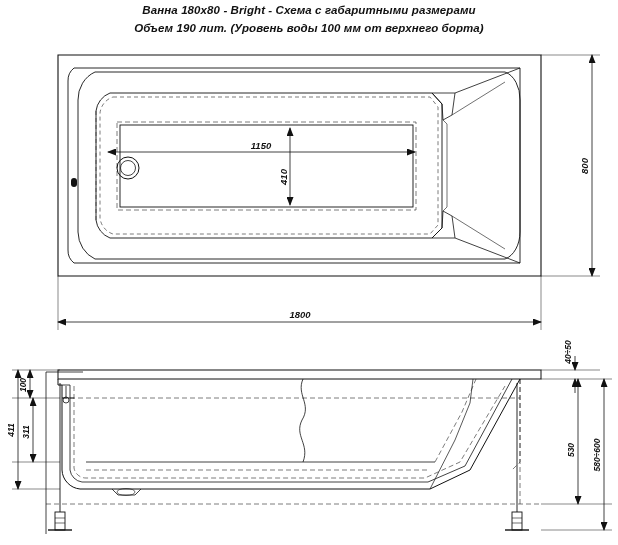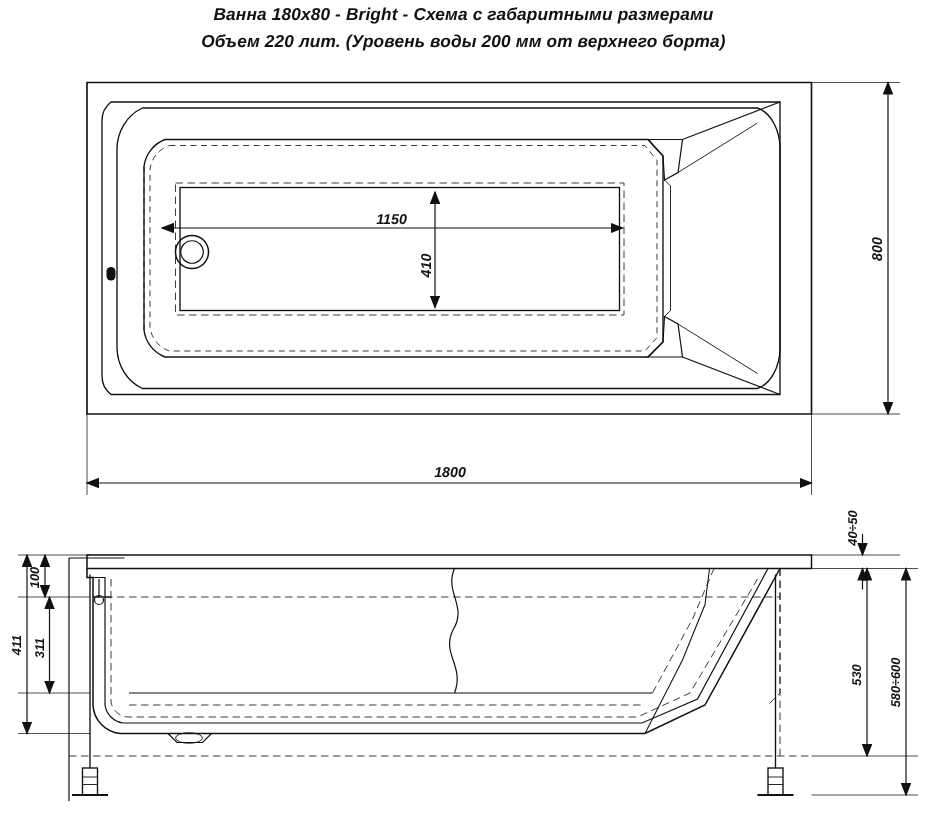--- a/index.html
+++ b/index.html
@@ -38,21 +38,21 @@
     font-style:italic;
     fill:#111;
   }
 </style>
 </head>
 <body>
 
 <div id="stage">
 
   <div class="title" id="title1">Ванна 180х80 - Bright - Схема с габаритными размерами</div>
-  <div class="title" id="title2">Объем 220 лит. (Уровень воды 200 мм от верхнего борта)</div>
+  <div class="title" id="title2">Объем 190 лит. (Уровень воды 100 мм от верхнего борта)</div>
 
   <svg width="618" height="545" viewBox="0 0 618 545">
     <defs>
       <marker id="ar" markerWidth="9" markerHeight="7" refX="8" refY="3.5" orient="auto" markerUnits="userSpaceOnUse">
         <path d="M0,0 L9,3.5 L0,7 z" fill="#111"></path>
       </marker>
       <marker id="arS" markerWidth="9" markerHeight="7" refX="1" refY="3.5" orient="auto" markerUnits="userSpaceOnUse">
         <path d="M9,0 L0,3.5 L9,7 z" fill="#111"></path>
       </marker>
     </defs>

